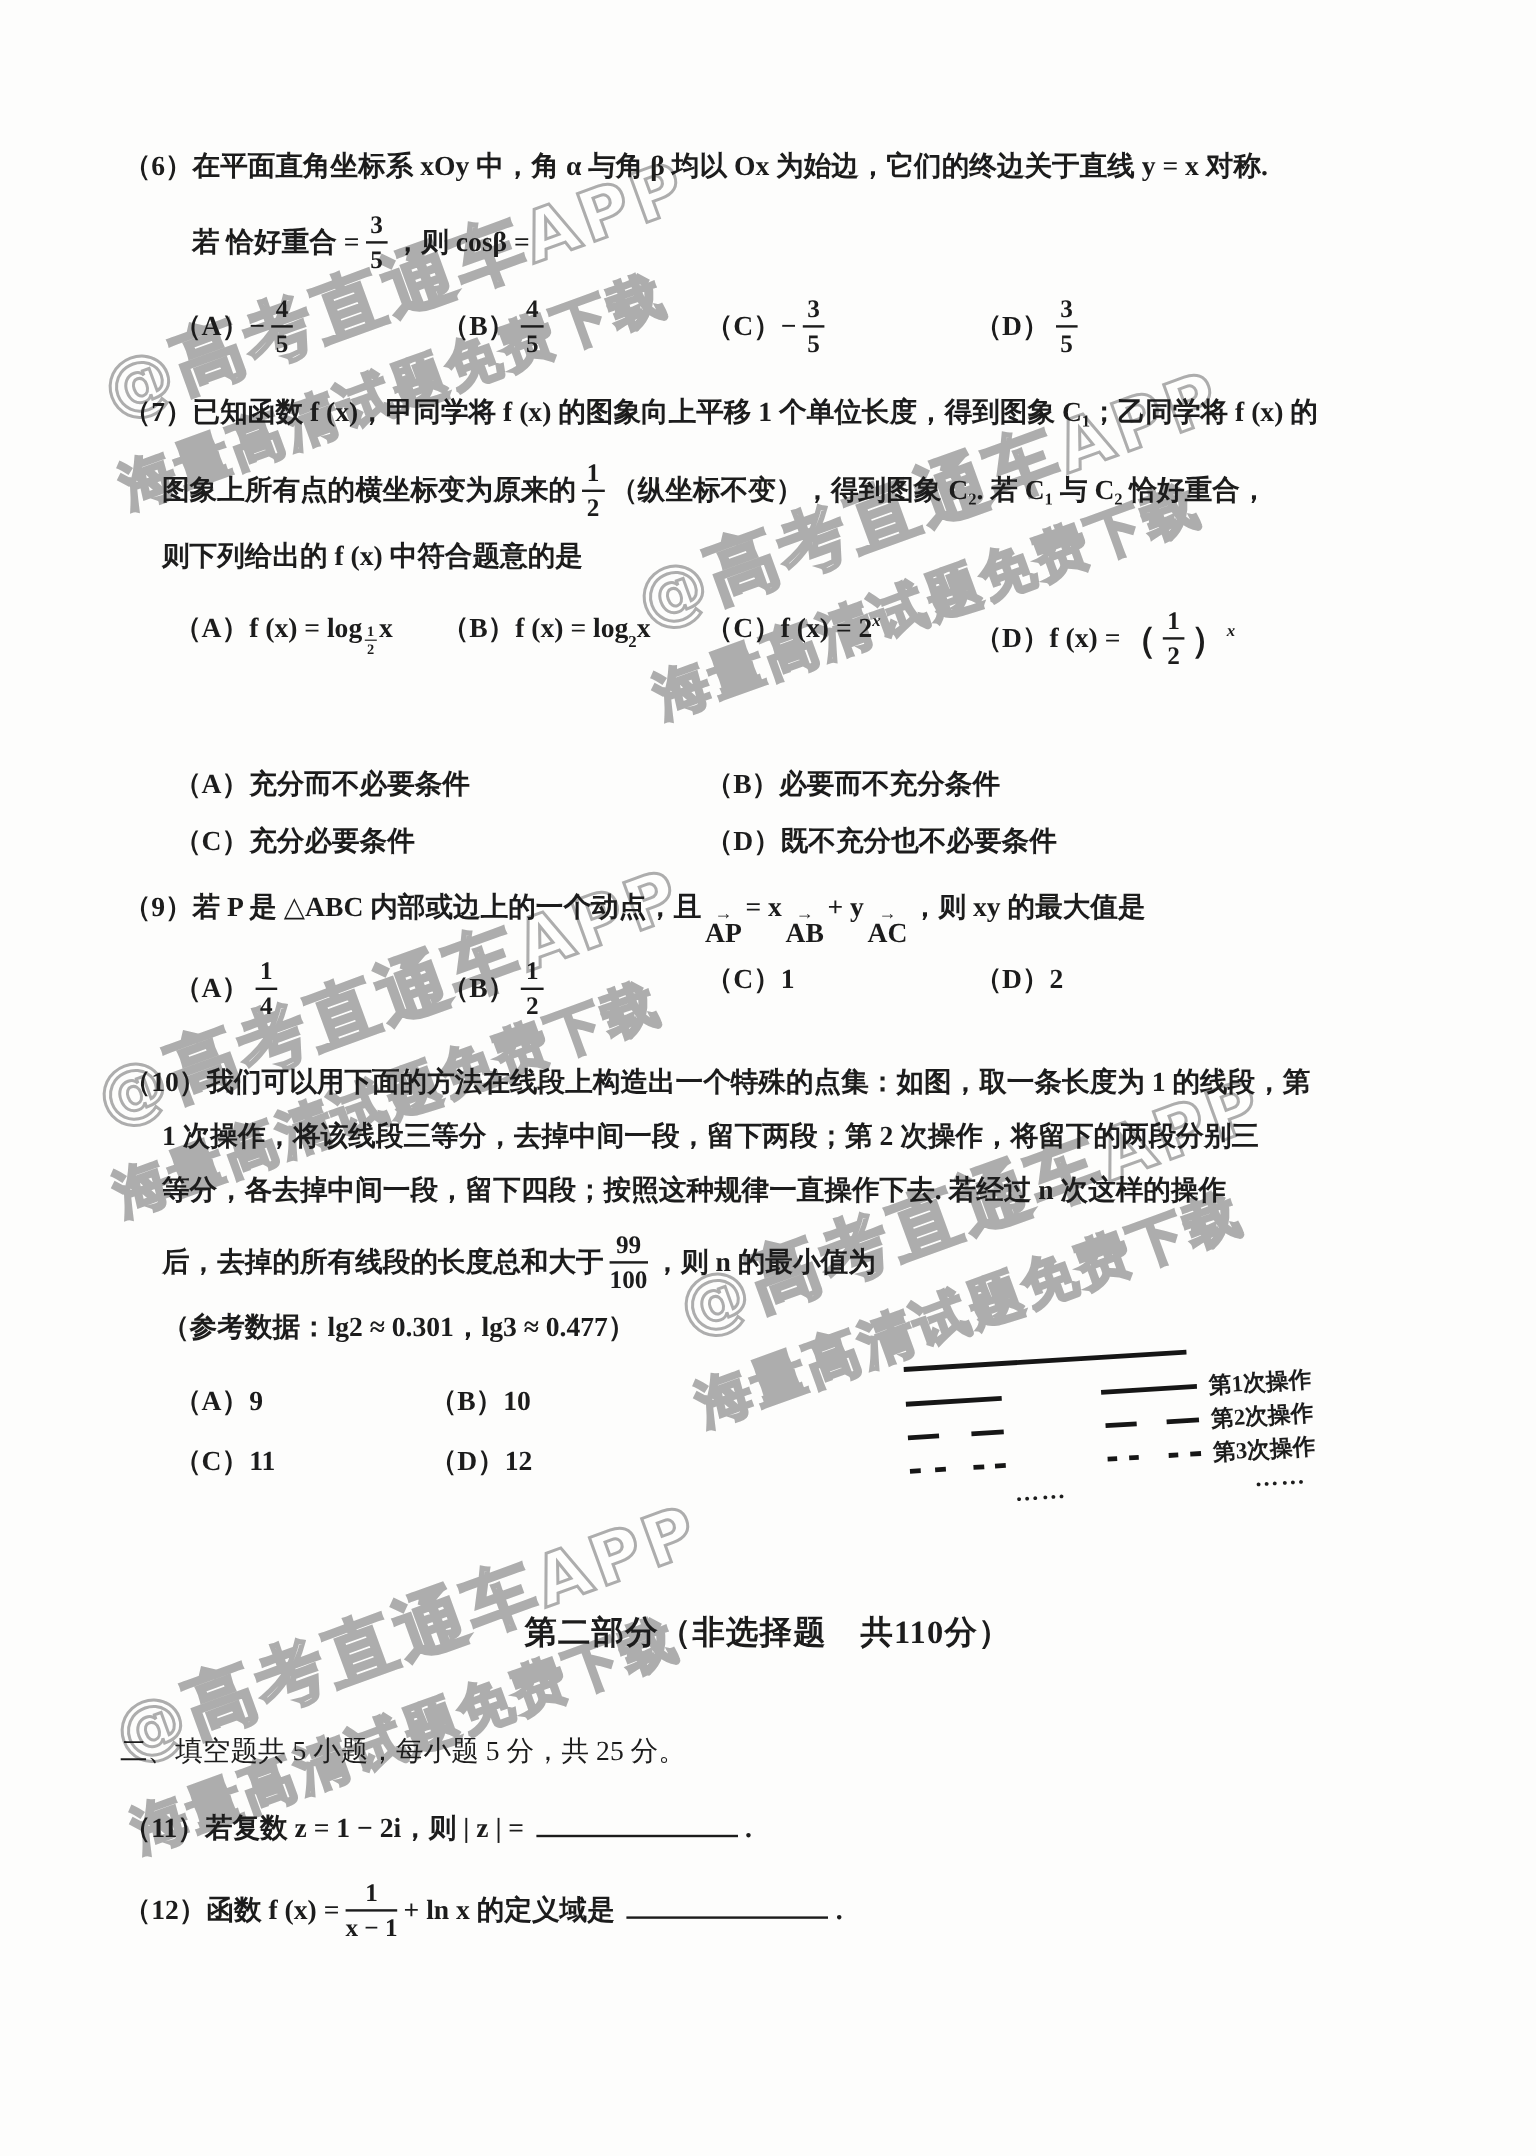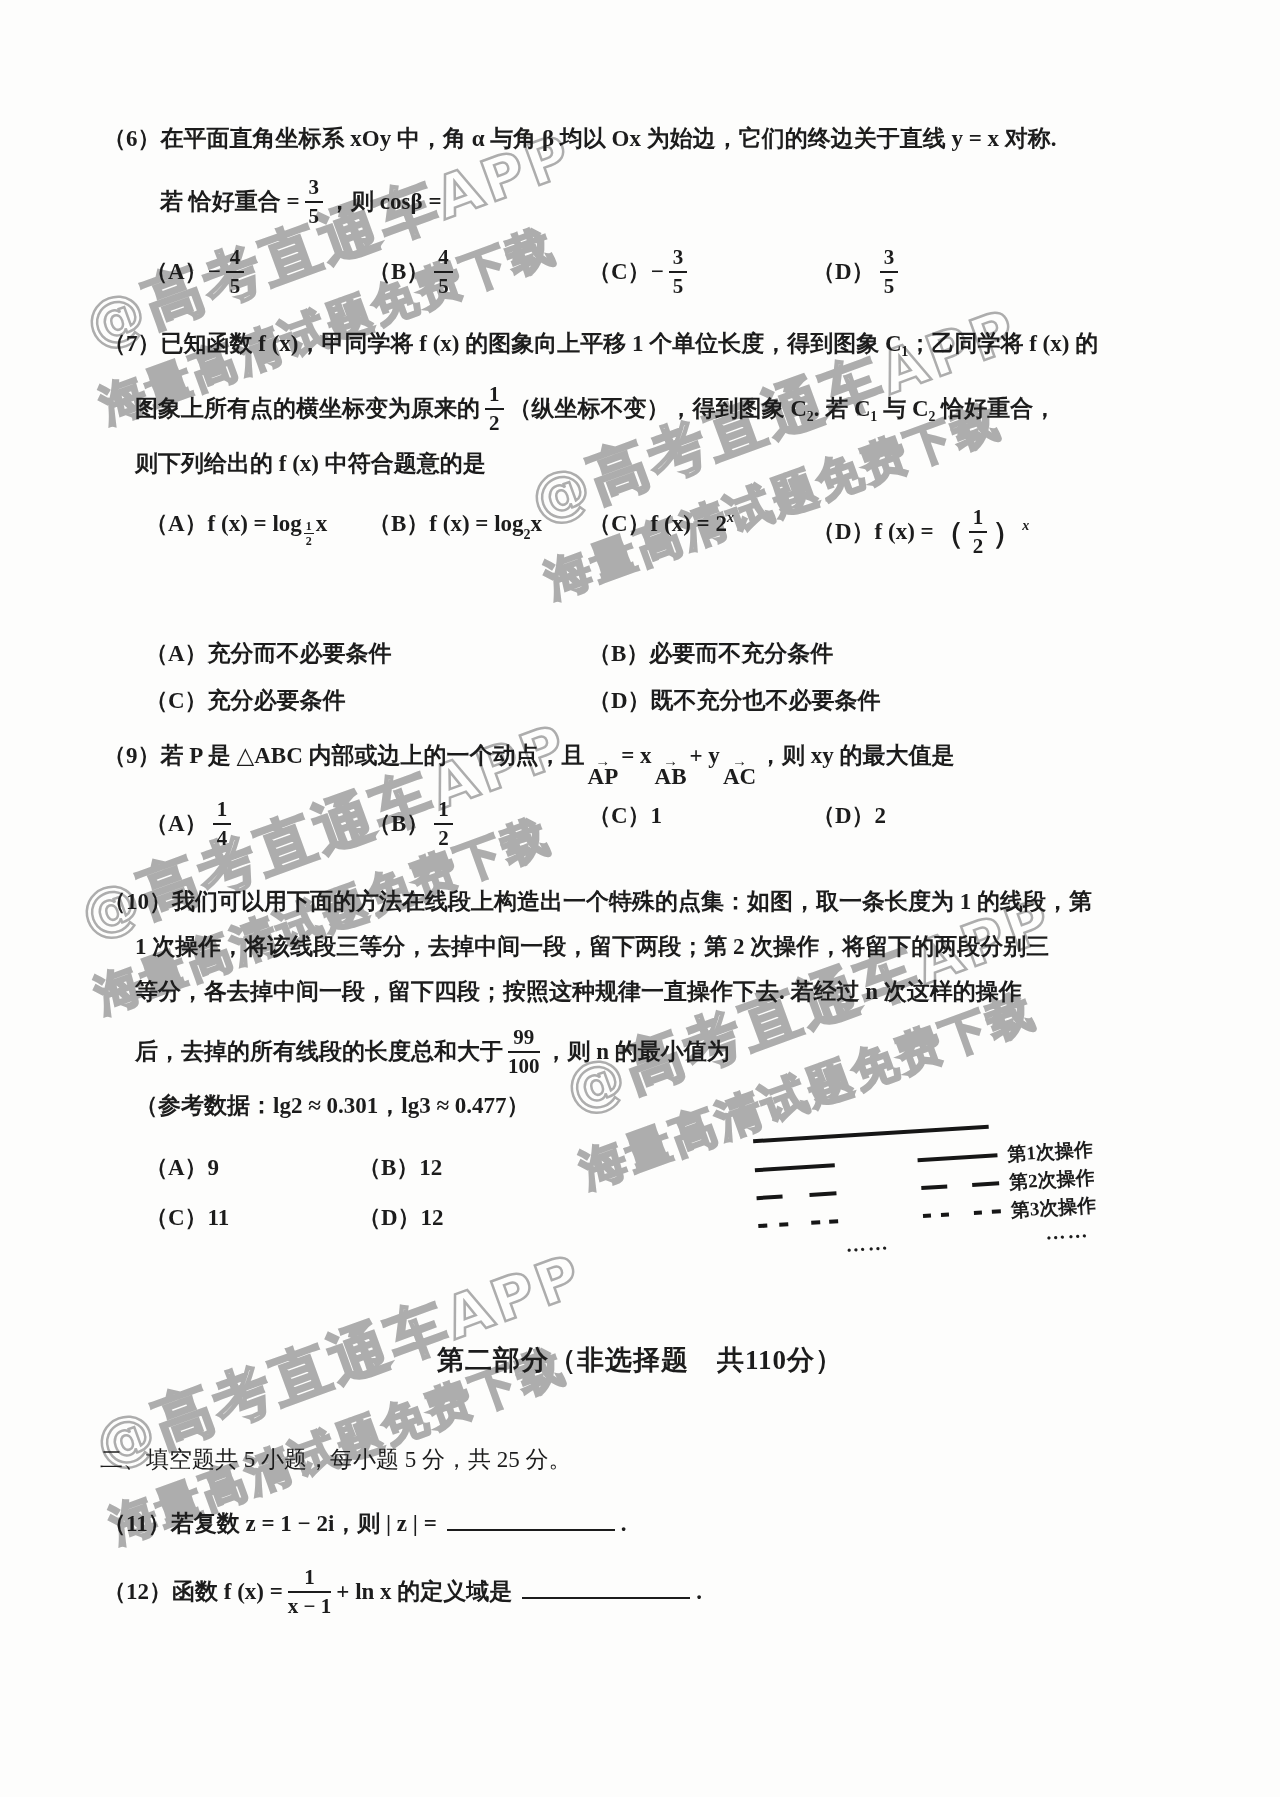--- a/index.html
+++ b/index.html
@@ -147,21 +147,21 @@
     <span>等分，各去掉中间一段，留下四段；按照这种规律一直操作下去. 若经过 n 次这样的操作</span>
   </div>
   <div class="line" style="top:1028px;left:135px">
     <span>后，去掉的所有线段的长度总和大于</span><span class="frac"><span class="num">99</span><span class="den">100</span></span><span>，则 n 的最小值为</span>
   </div>
   <div class="line" style="top:1092px;left:135px">
     <span>（参考数据：lg2 ≈ 0.301，lg3 ≈ 0.477）</span>
   </div>
   <div class="row" style="top:1152px">
     <span class="opt c1">（A）9</span>
-    <span class="opt c2b">（B）12</span>
+    <span class="opt c2b">（B）10</span>
   </div>
   <div class="row" style="top:1202px">
     <span class="opt c1">（C）11</span>
     <span class="opt c2b">（D）12</span>
   </div>
 
   <div class="diagram">
     <div class="seg" style="top:8px;left:0;width:236px"></div>
 
     <div class="seg" style="top:37px;left:0;width:80px"></div>

